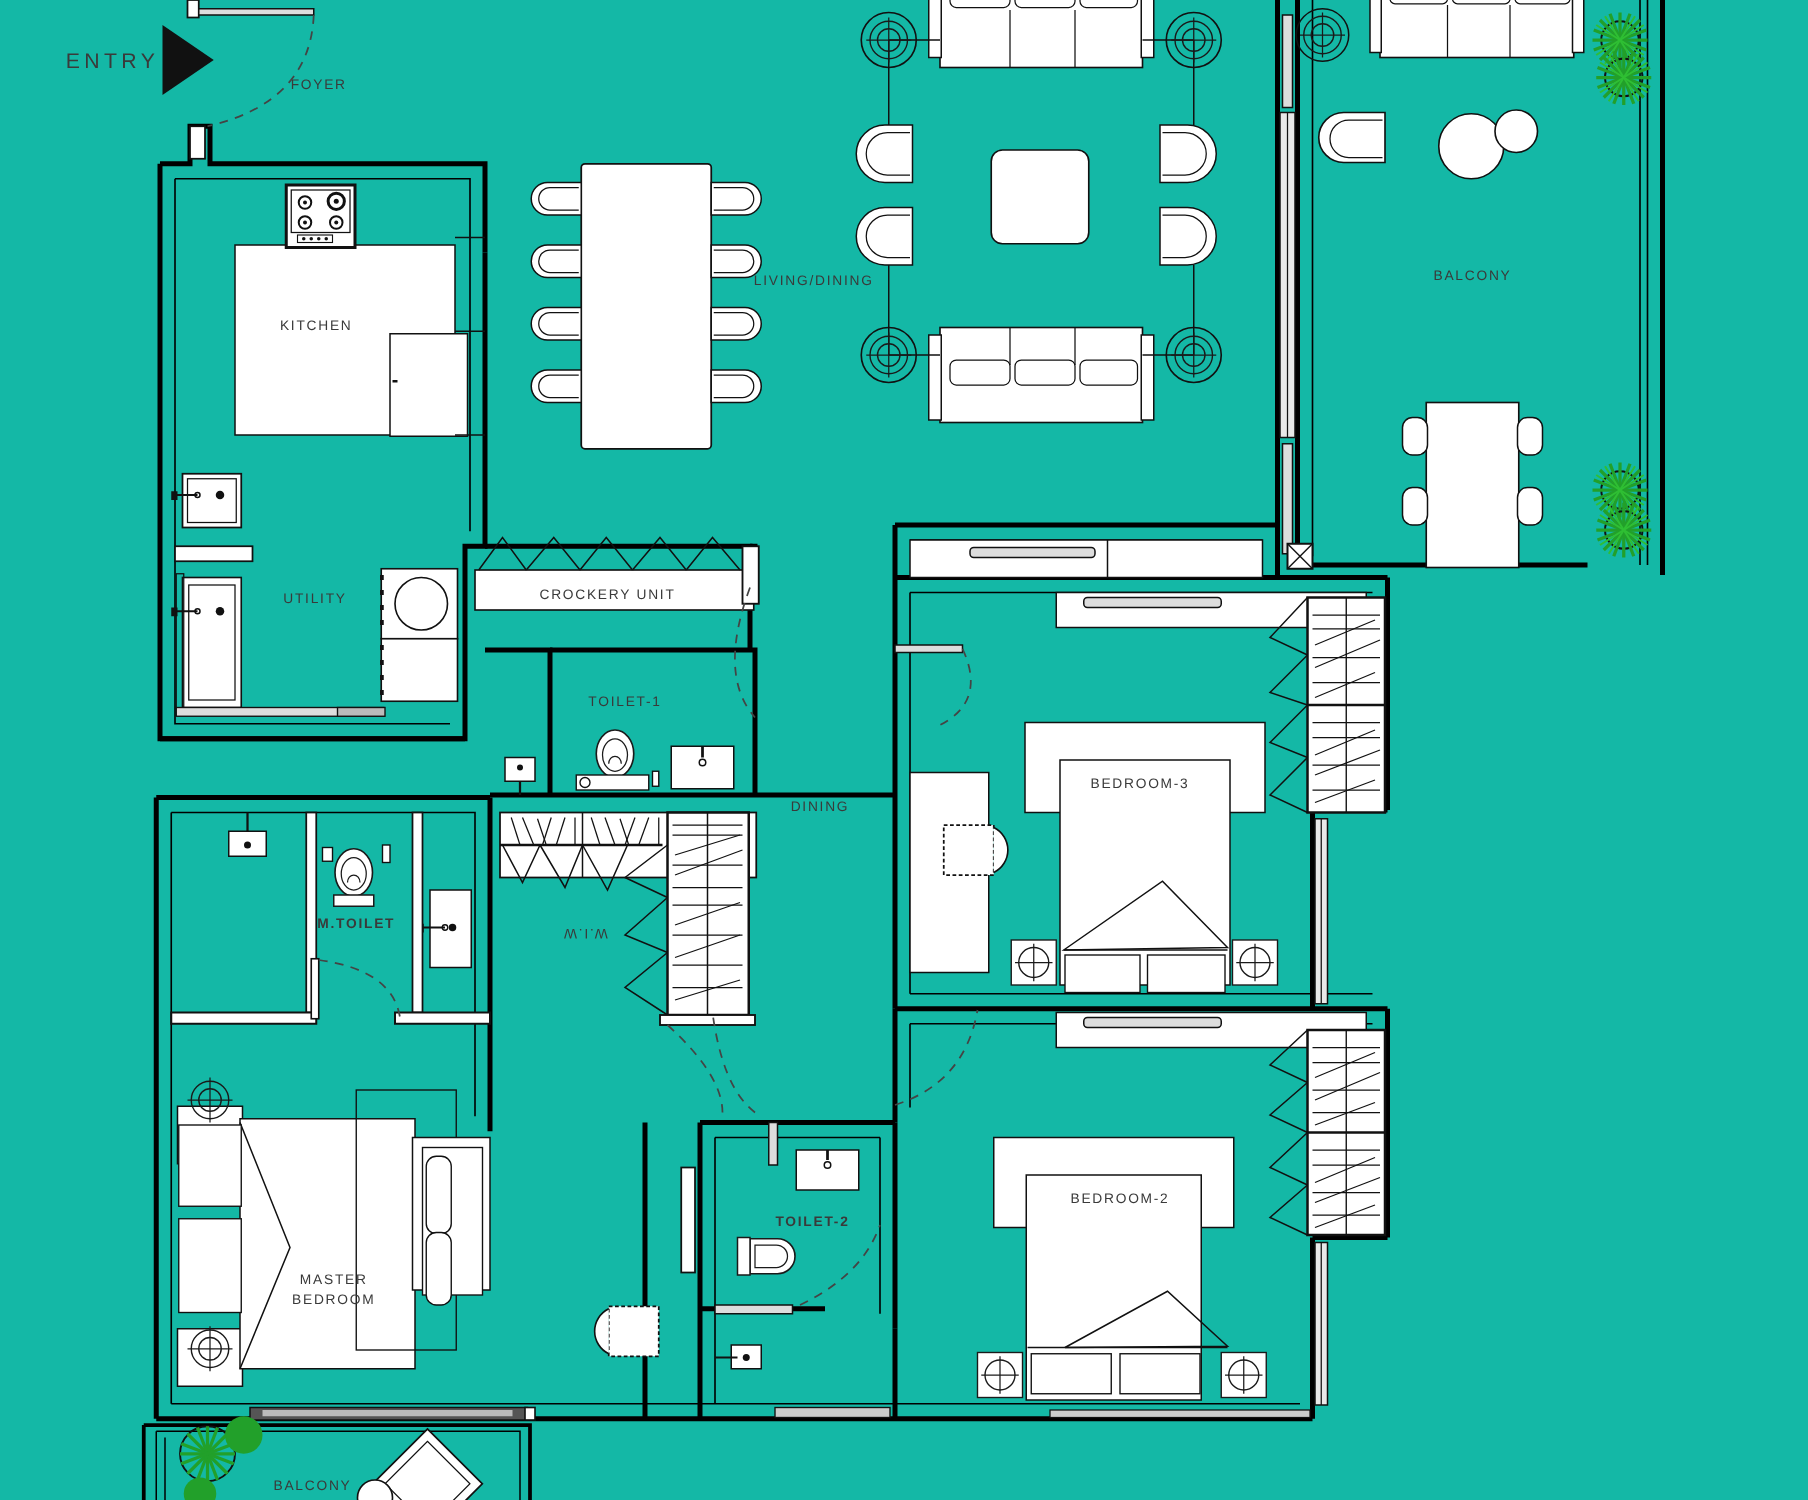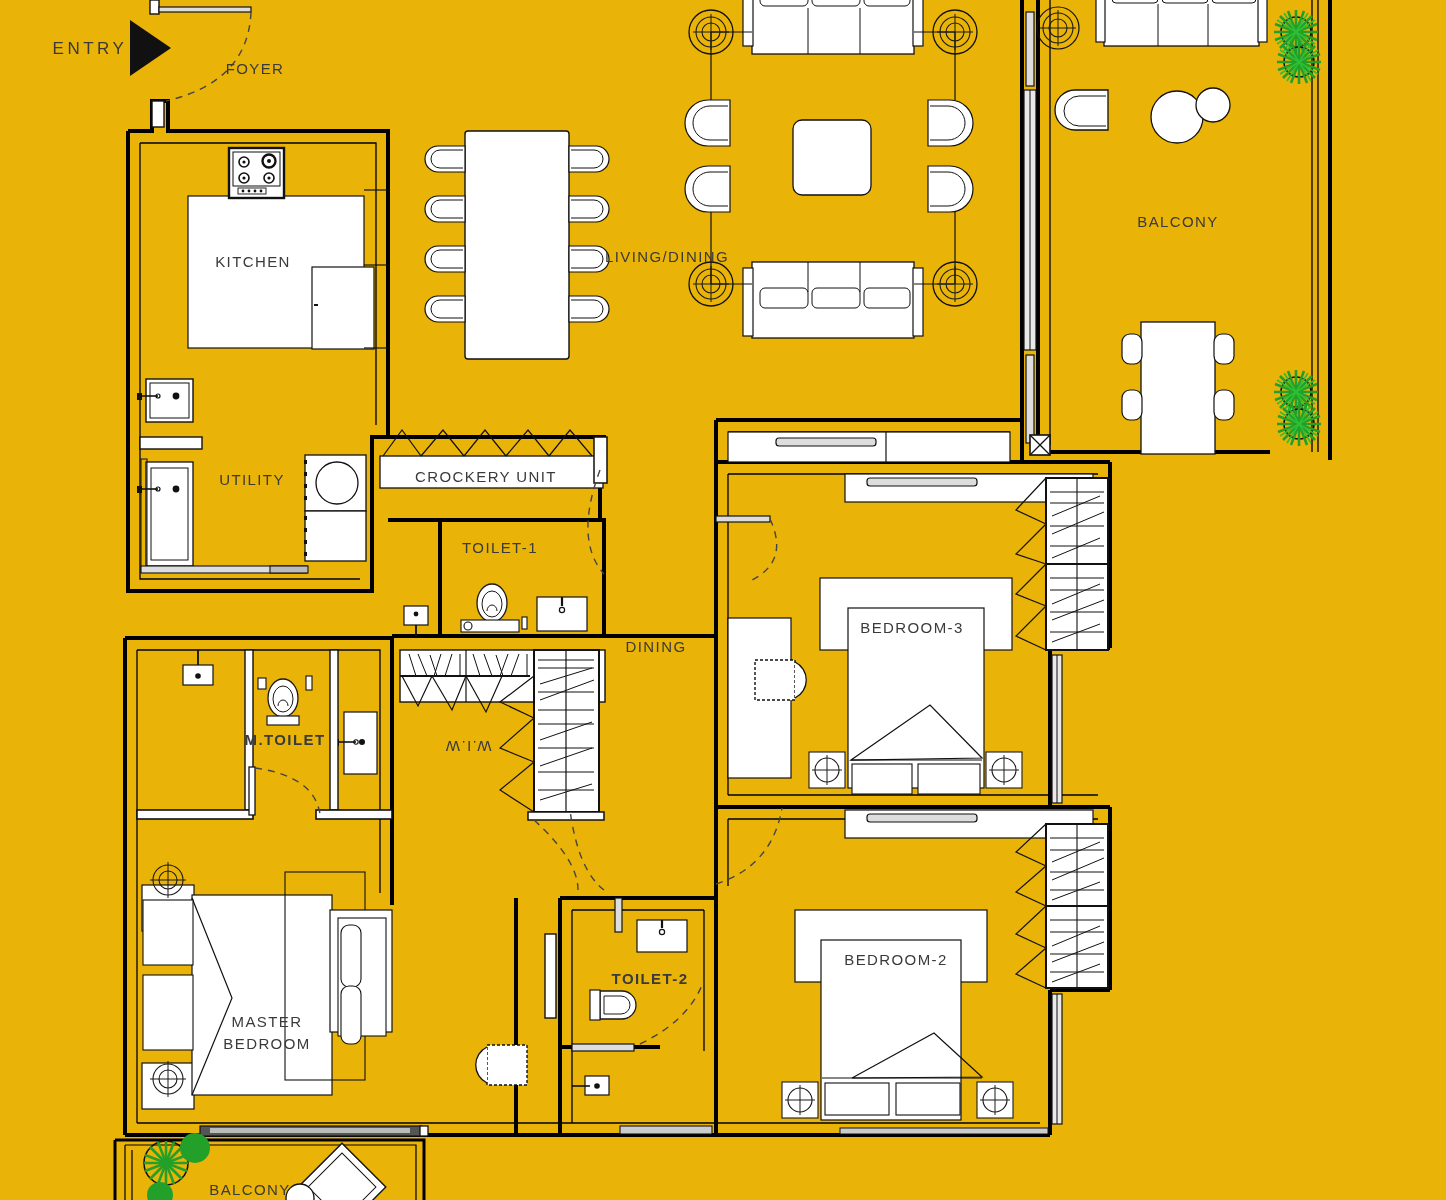--- a/index.html
+++ b/index.html
@@ -5,35 +5,35 @@
   * { box-sizing: border-box; }
   html, body {
     margin: 0; padding: 0;
     background: #ffffff;
     font-family: "Liberation Sans", sans-serif;
   }
   #plan {
     position: relative;
     width: 1446px;
     height: 1200px;
-    background: #eab308;
+    background: #14b8a6;
     overflow: hidden;
   }
   svg.floorplan {
     position: absolute;
     top: 0; left: 0;
     width: 1446px;
     height: 1200px;
     display: block;
   }
   .lbl {
     position: absolute;
     color: #3a3a3a;
     font-family: "Liberation Sans", sans-serif;
-    font-size: 15px;
+    font-size: 11px;
     letter-spacing: 1.4px;
     white-space: nowrap;
     font-weight: 400;
     user-select: none;
   }
   .lbl.entry  { font-size: 17px; letter-spacing: 3.5px; }
   .lbl.two-line { line-height: 1.45; white-space: normal; text-align: center; }
   .lbl.flip { transform: rotate(180deg); transform-origin: center center; }
   .ctr { transform: translate(-50%, -50%); }
   .ctr.flip { transform: translate(-50%, -50%) rotate(180deg); }
@@ -685,25 +685,25 @@
       <circle cx="160" cy="1195" r="13" fill="#22a02a"></circle>
     </g>
   </g>
 
 </svg>
 
 <div class="lbl entry ctr" style="left:90px; top:49px;">ENTRY</div>
 
 <div class="lbl ctr" style="left:255px; top:68px;">FOYER</div>
 <div class="lbl ctr" style="left:253px; top:261px;">KITCHEN</div>
-<div class="lbl ctr" style="left:651px; top:256px;margin-left:16px;">LIVING/DINING</div>
+<div class="lbl ctr" style="left:651px; top:225px;">LIVING/DINING</div>
 <div class="lbl ctr" style="left:1178px; top:221px;">BALCONY</div>
 <div class="lbl ctr" style="left:252px; top:479px;">UTILITY</div>
 <div class="lbl ctr" style="left:486px; top:476px;text-align:center;">CROCKERY UNIT</div>
-<div class="lbl ctr" style="left:500px; top:547px;">TOILET-1</div>
+<div class="lbl ctr" style="left:500px; top:562px;">TOILET-1</div>
 <div class="lbl ctr" style="left:656px; top:646px;">DINING</div>
 <div class="lbl ctr" style="left:912px; top:627px;">BEDROOM-3</div>
 <div class="lbl ctr" style="left:285px; top:739px;font-weight:bold;">M.TOILET</div>
 <div class="lbl ctr flip" style="left:468px; top:746px;">W.I.W</div>
 <div class="lbl two-line ctr" style="left:267px; top:1033px;" id="master-bedroom-label">MASTER<br>BEDROOM</div>
 <div class="lbl ctr" style="left:650px; top:978px;font-weight:bold;">TOILET-2</div>
 <div class="lbl ctr" style="left:896px; top:959px;">BEDROOM-2</div>
 <div class="lbl ctr" style="left:250px; top:1189px;">BALCONY</div>
 
 </div>

